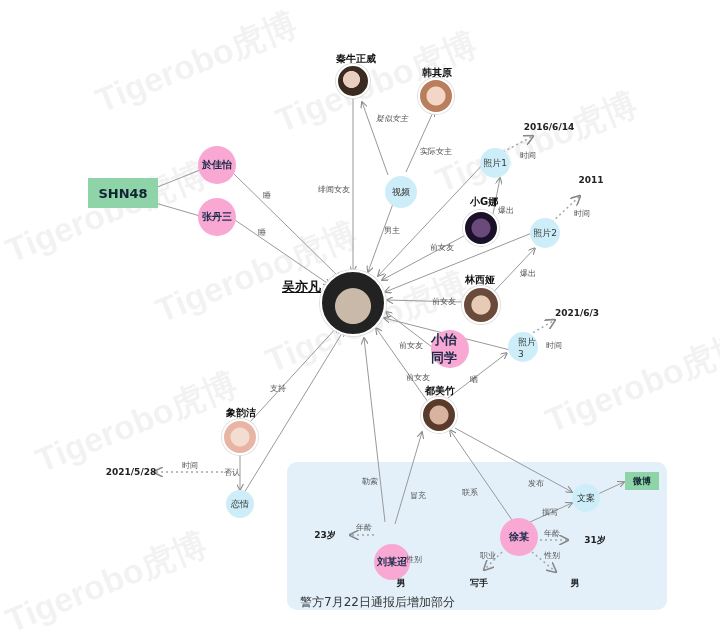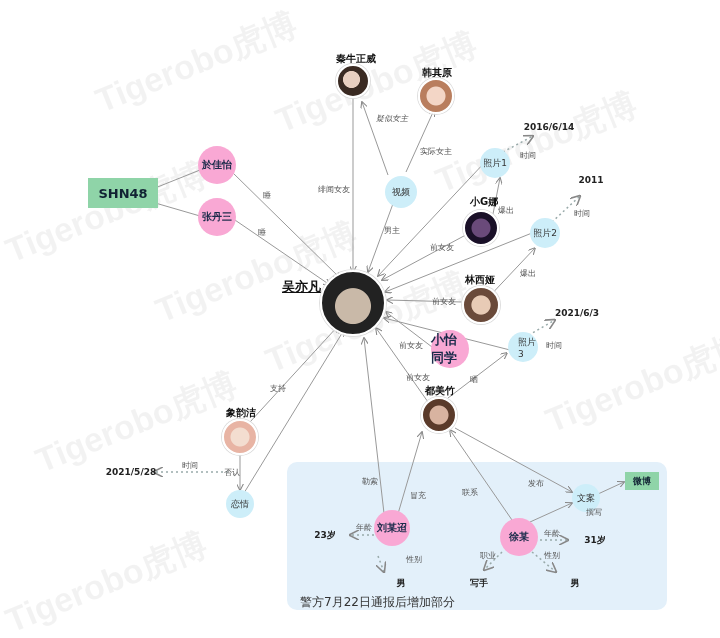--- a/index.html
+++ b/index.html
@@ -122,21 +122,21 @@
   <div class="node blue" style="left:431px;top:330px;width:38px;height:38px;font-size:13px;">小怡同学</div>
 
   <div class="label" style="left:425px;top:384px;font-size:10px;">都美竹</div>
   <div class="node photo" style="left:421px;top:397px;width:36px;height:36px;background:radial-gradient(circle at 50% 50%, #d8b3a0 0 40%, #5a3a2a 44%);"></div>
 
   <div class="label" style="left:226px;top:406px;font-size:10px;">象韵洁</div>
   <div class="node photo" style="left:222px;top:419px;width:36px;height:36px;background:radial-gradient(circle at 50% 50%, #f3ddd0 0 40%, #e8b4a4 44%);"></div>
   <div class="node light" style="left:226px;top:490px;width:28px;height:28px;">恋情</div>
   <div class="diamond" style="left:104px;top:457px;">2021/5/28</div>
 
-  <div class="node blue" style="left:374px;top:510px;width:36px;height:36px;">刘某迢</div>
+  <div class="node blue" style="left:374px;top:544px;width:36px;height:36px;">刘某迢</div>
   <div class="node blue" style="left:500px;top:518px;width:38px;height:38px;">徐某</div>
   <div class="node light" style="left:572px;top:484px;width:28px;height:28px;">文案</div>
   <div class="rect" style="left:625px;top:472px;width:34px;height:18px;font-size:9px;">微博</div>
   <div class="diamond" style="left:298px;top:520px;">23岁</div>
   <div class="diamond" style="left:568px;top:525px;">31岁</div>
   <div class="diamond" style="left:374px;top:568px;">男</div>
   <div class="diamond" style="left:548px;top:568px;">男</div>
   <div class="diamond" style="left:452px;top:568px;">写手</div>
   <div class="region-note">警方7月22日通报后增加部分</div>
 
@@ -156,19 +156,19 @@
   <div class="elabel" style="left:520px;top:150px;">时间</div>
   <div class="elabel" style="left:574px;top:208px;">时间</div>
   <div class="elabel" style="left:546px;top:340px;">时间</div>
   <div class="elabel" style="left:182px;top:460px;">时间</div>
   <div class="elabel" style="left:270px;top:383px;">支持</div>
   <div class="elabel" style="left:224px;top:467px;">否认</div>
   <div class="elabel" style="left:362px;top:476px;">勒索</div>
   <div class="elabel" style="left:410px;top:490px;">冒充</div>
   <div class="elabel" style="left:462px;top:487px;">联系</div>
   <div class="elabel" style="left:528px;top:478px;">发布</div>
-  <div class="elabel" style="left:542px;top:507px;margin-left:44px;">撰写</div>
+  <div class="elabel" style="left:542px;top:507px;">撰写</div>
   <div class="elabel" style="left:356px;top:522px;">年龄</div>
   <div class="elabel" style="left:544px;top:528px;">年龄</div>
   <div class="elabel" style="left:406px;top:554px;">性别</div>
   <div class="elabel" style="left:544px;top:550px;">性别</div>
   <div class="elabel" style="left:480px;top:550px;">职业</div>
 </div>
 
 </body></html>

